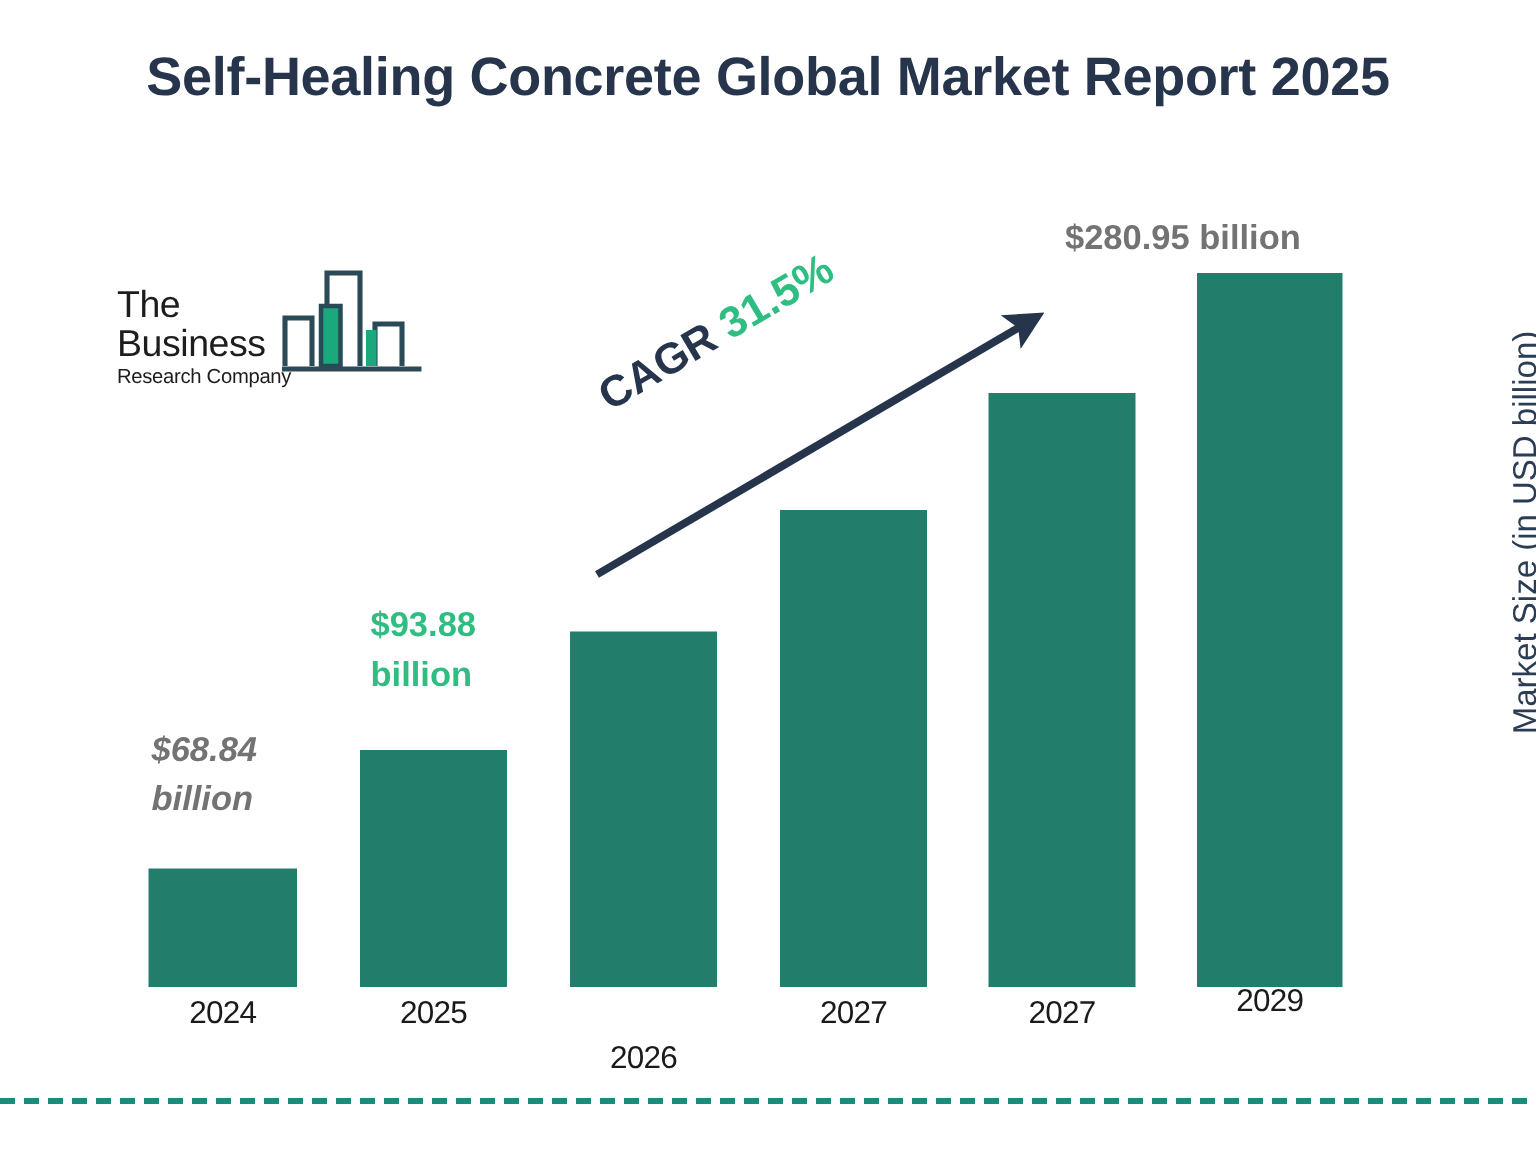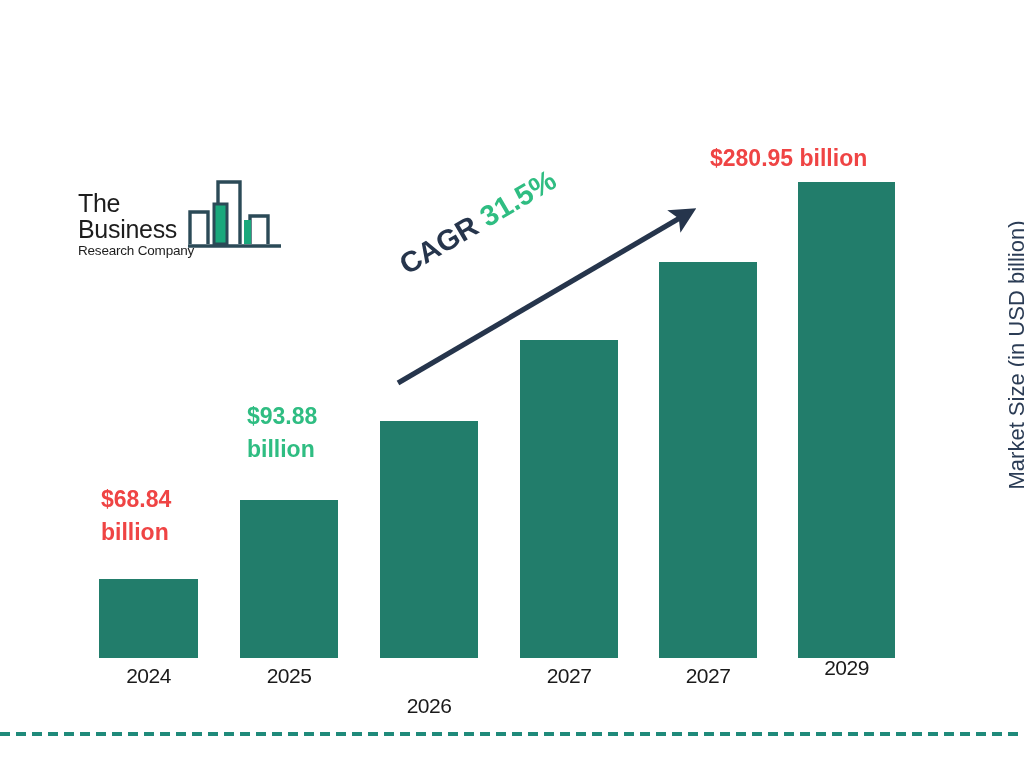--- a/index.html
+++ b/index.html
@@ -89,21 +89,21 @@
     position: absolute;
     background: #227d6b;
   }
 
   .bar-label {
     position: absolute;
     font-family: "Liberation Sans", sans-serif;
     font-weight: bold;
     font-size: 23px;
     line-height: 1.42;
-    color: #ef4444;
+    color: #737373;
     white-space: pre-line;
   }
   .bar-label.accent { color: #2fbd82; }
   .bar-label.single-line { white-space: nowrap; }
 
   .tick-label {
     position: absolute;
     font-family: "Liberation Sans", sans-serif;
     font-size: 21px;
     color: #1a1a1a;
@@ -165,20 +165,21 @@
       #ffffff 10px,
       #ffffff 16px
     );
   }
 </style>
 </head>
 <body>
 
 <div id="page">
 
+  <div id="chart-title">Self-Healing Concrete Global Market Report 2025</div>
 
   <div id="logo">
     <div class="logo-text">
       <span class="logo-line1">The Business</span>
       <span class="logo-line2">Research Company</span>
     </div>
     <div class="logo-mark">
       <svg width="95" height="78" viewBox="0 0 95 78" xmlns="http://www.w3.org/2000/svg">
         <g fill="none" stroke="#2b4a57" stroke-width="3.4">
           <path d="M2 68 L2 36 L20 36 L20 68"></path>
@@ -194,21 +195,21 @@
 
   <div id="plot">
 
     <div class="bar" style="left:99px; top:579px; width:99px; height:79px;"></div>
     <div class="bar" style="left:240px; top:500px; width:98px; height:158px;"></div>
     <div class="bar" style="left:380px; top:421px; width:98px; height:237px;"></div>
     <div class="bar" style="left:520px; top:340px; width:98px; height:318px;"></div>
     <div class="bar" style="left:659px; top:262px; width:98px; height:396px;"></div>
     <div class="bar" style="left:798px; top:182px; width:97px; height:476px;"></div>
 
-    <div class="bar-label" style="left:101px; top:483px; width:130px;">$68.84
+    <div class="bar-label" style="left:101px; top:483px; width:130px;font-style:italic;">$68.84
 billion</div>
 
     <div class="bar-label accent" style="left:247px; top:400px; width:130px;">$93.88
 billion</div>
 
     <div class="bar-label single-line" style="left:710px; top:142px; width:260px;">$280.95 billion</div>
 
     <div class="tick-label" style="left:99px; top:664px; width:99px;">2024</div>
     <div class="tick-label" style="left:240px; top:664px; width:98px;">2025</div>
     <div class="tick-label" style="left:380px; top:664px; width:98px;margin-top:30px;">2026</div>

